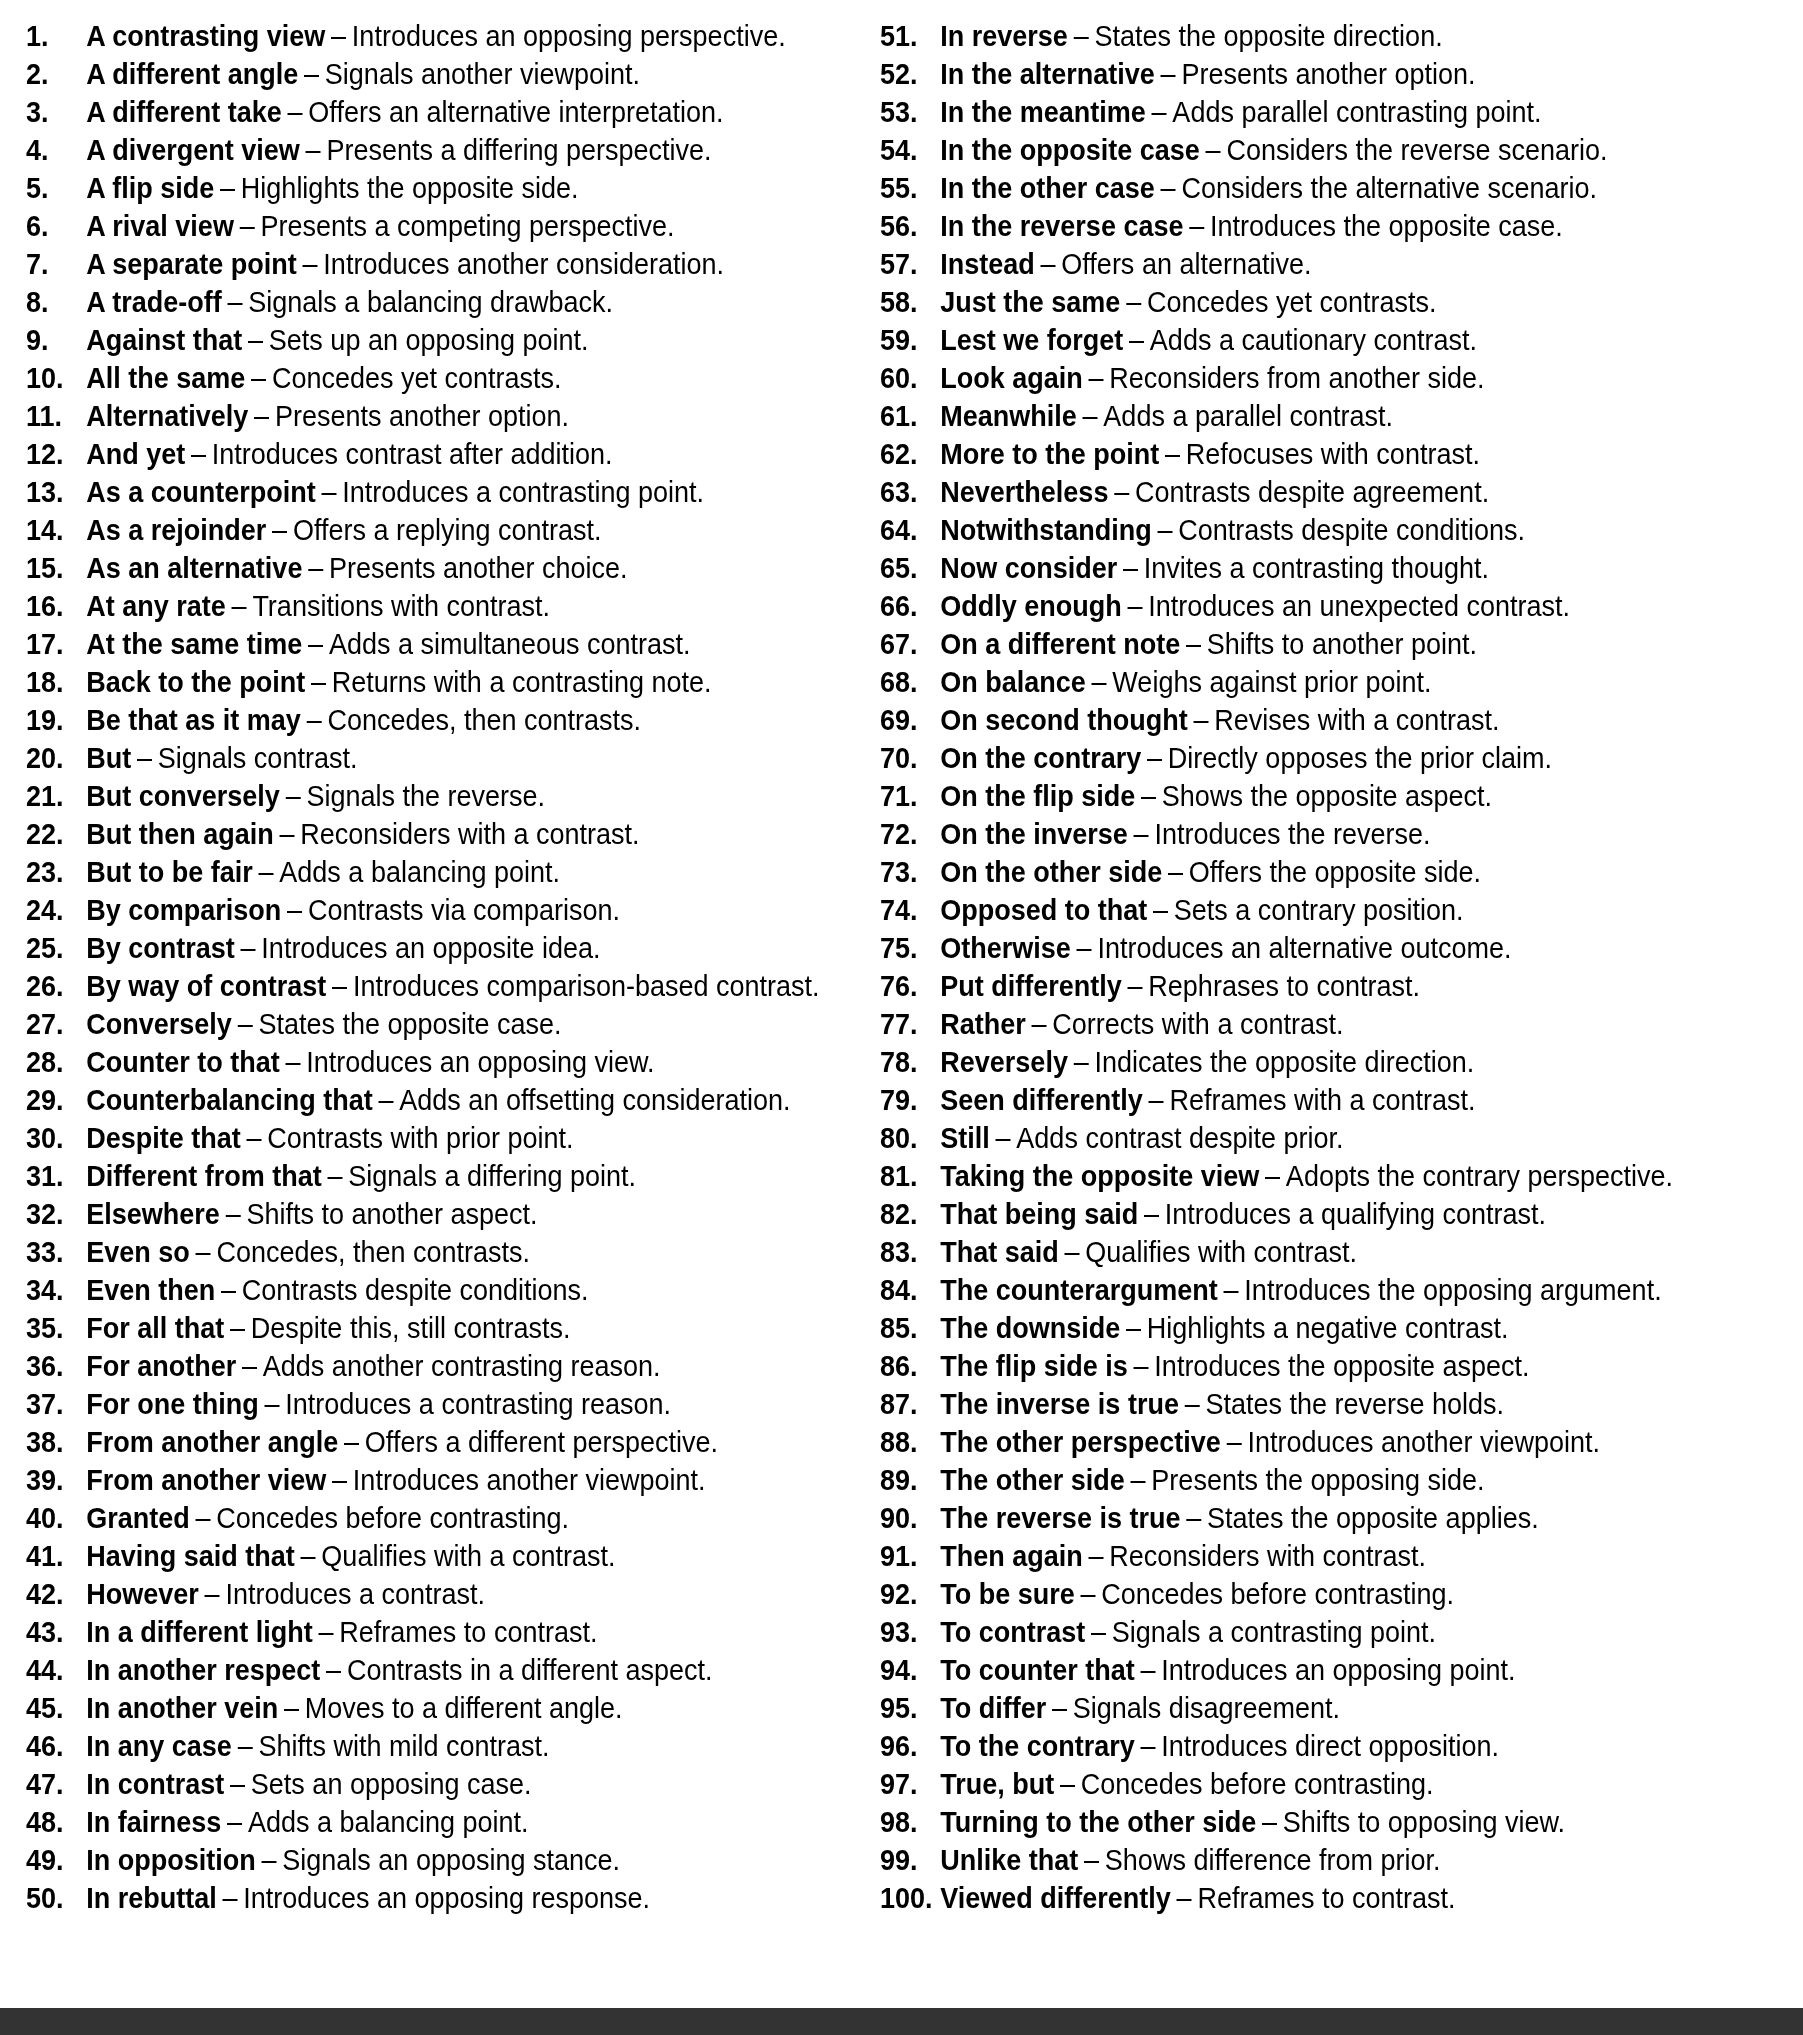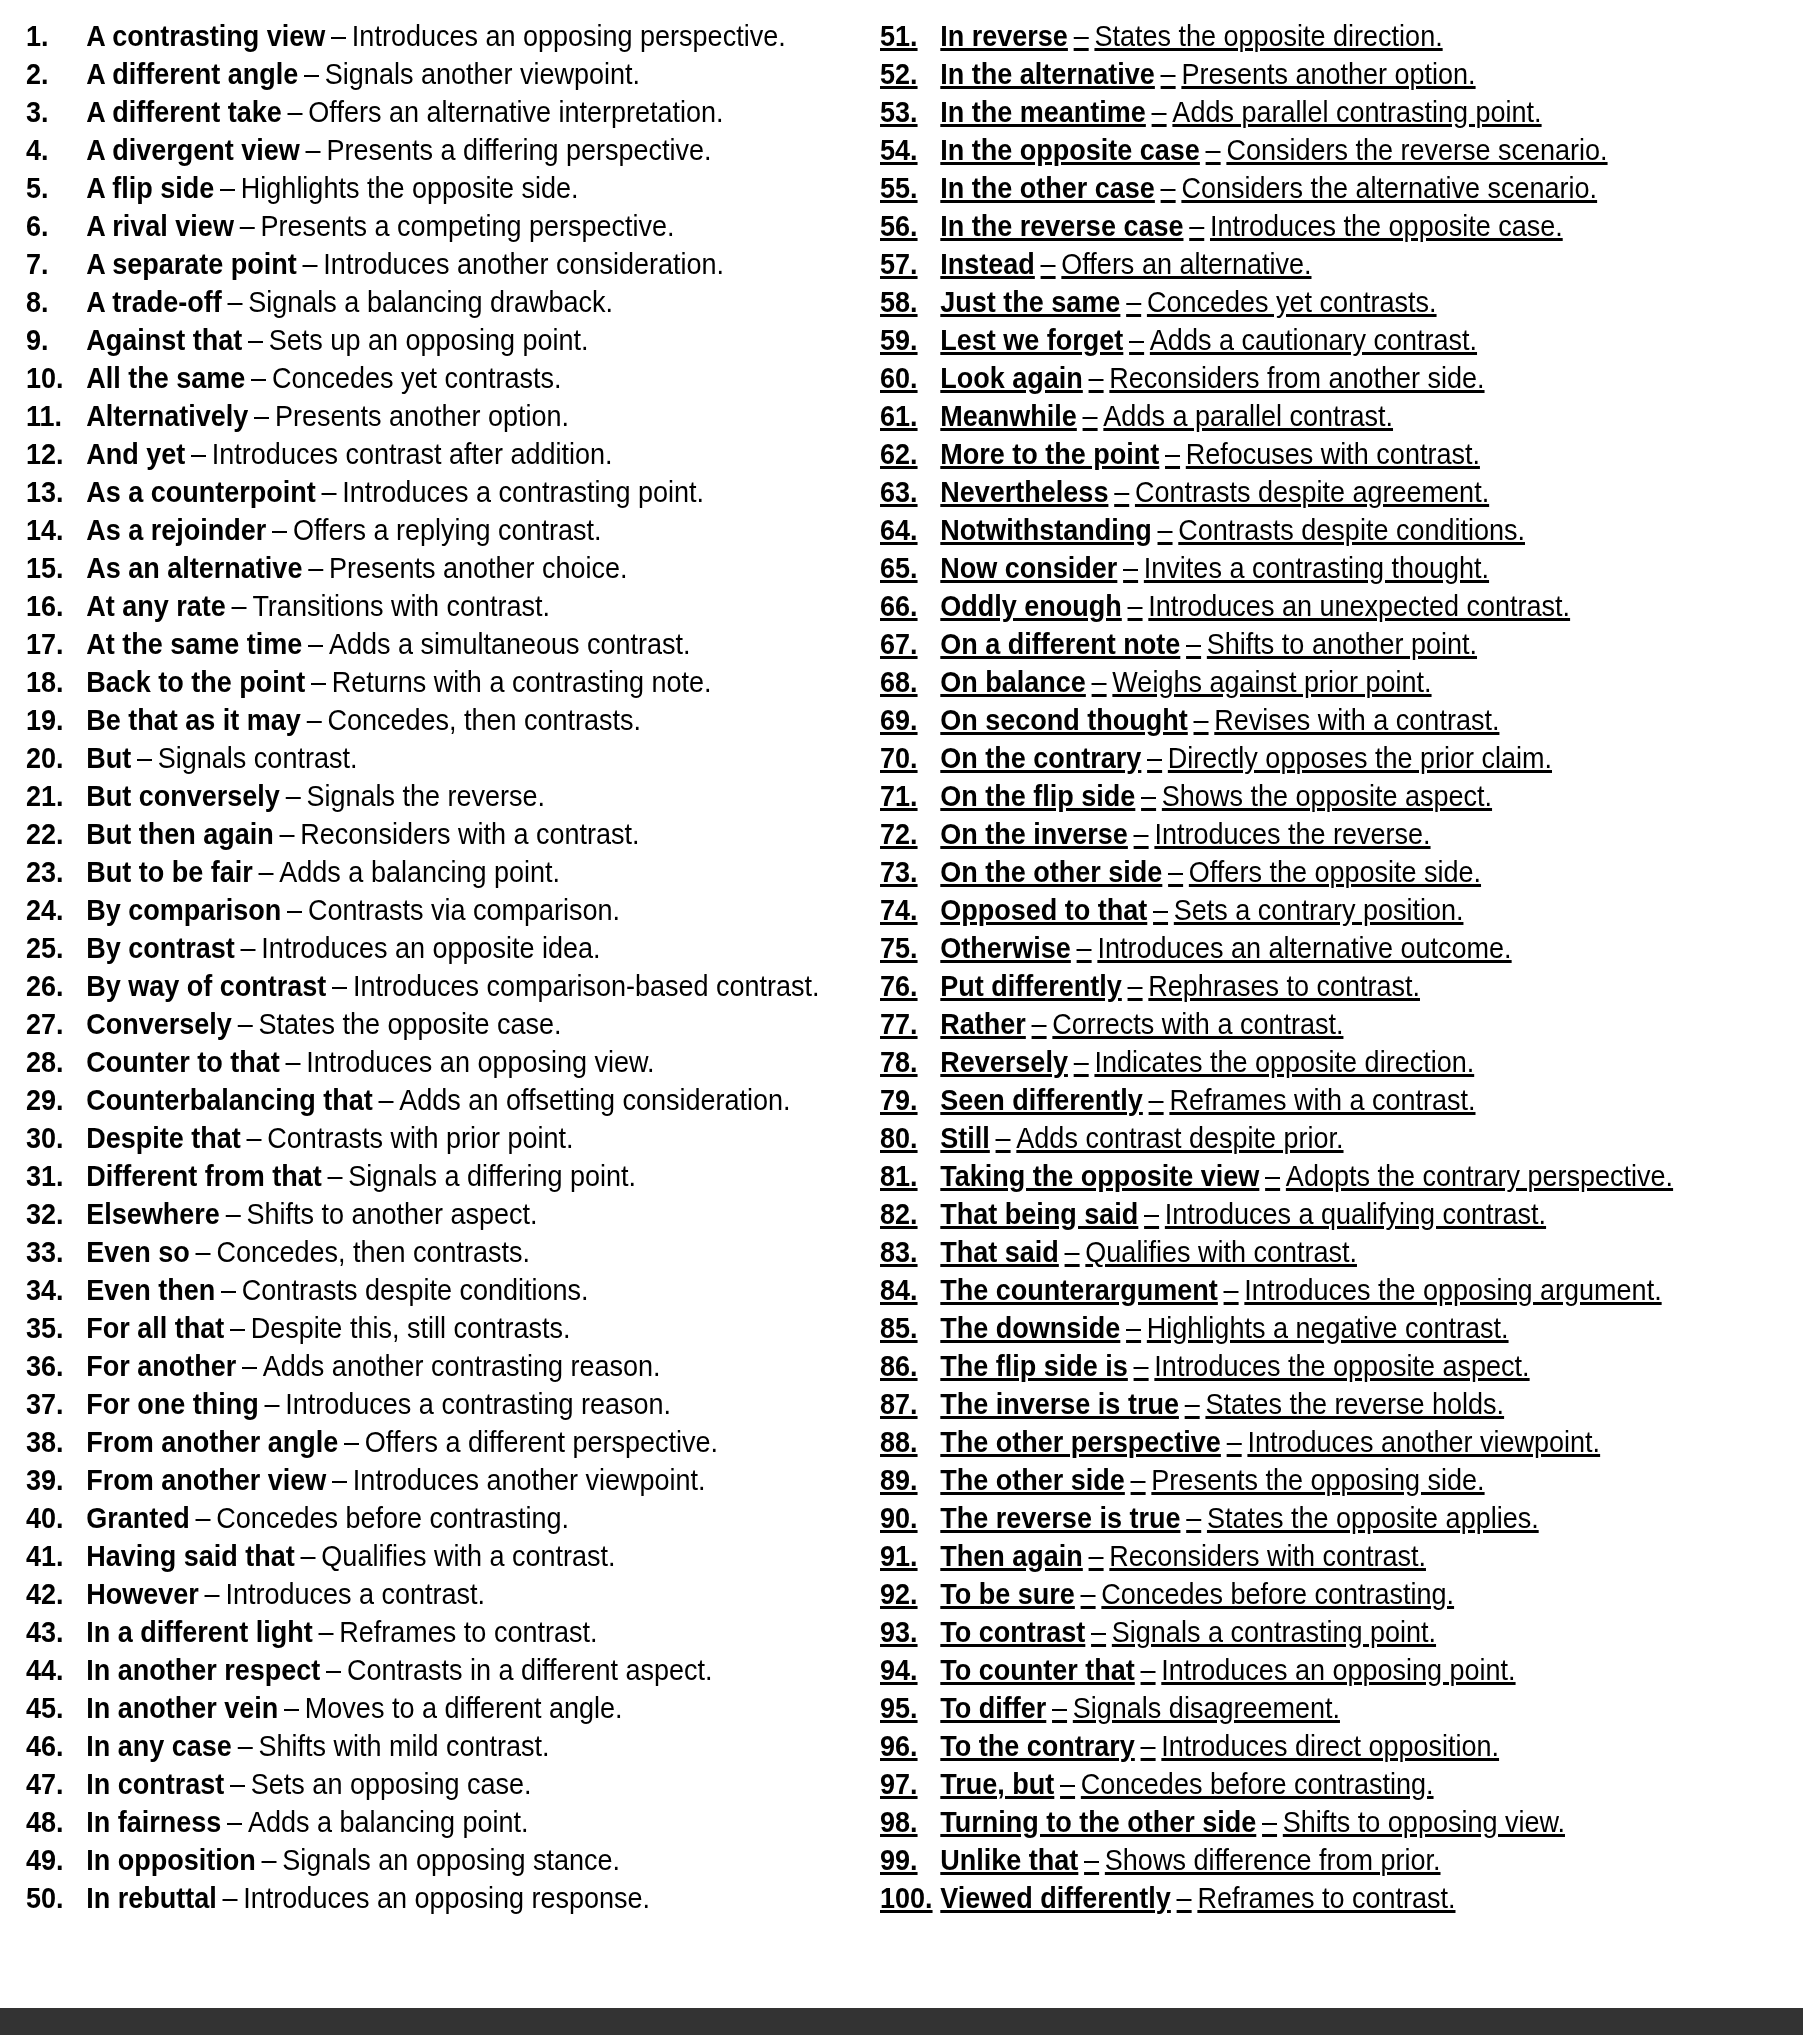--- a/index.html
+++ b/index.html
@@ -4,21 +4,21 @@
 <style>
   html,body{margin:0;padding:0;}
   body{
     width:1803px;height:2035px;overflow:hidden;
     background:#ffffff;color:#000000;
     font-family:"Liberation Sans",sans-serif;
   }
   .columns{display:flex;padding-top:16.7px;}
   .col{box-sizing:border-box;}
   .col-left{width:880px;padding-left:26px;}
-  .col-right{width:898px;text-decoration:underline;}
+  .col-right{width:898px;}
   .item{
     height:38px;display:flex;align-items:center;
     font-size:30px;line-height:1;white-space:nowrap;
     transform:scaleX(0.90);transform-origin:0 50%;
   }
   .num{flex:0 0 67px;width:67px;font-weight:bold;}
   .txt{display:inline-block;}
   .txt b{font-weight:bold;}
   .sep{margin:0 6.4px;font-weight:normal;}
   .spacer{height:53px;}

